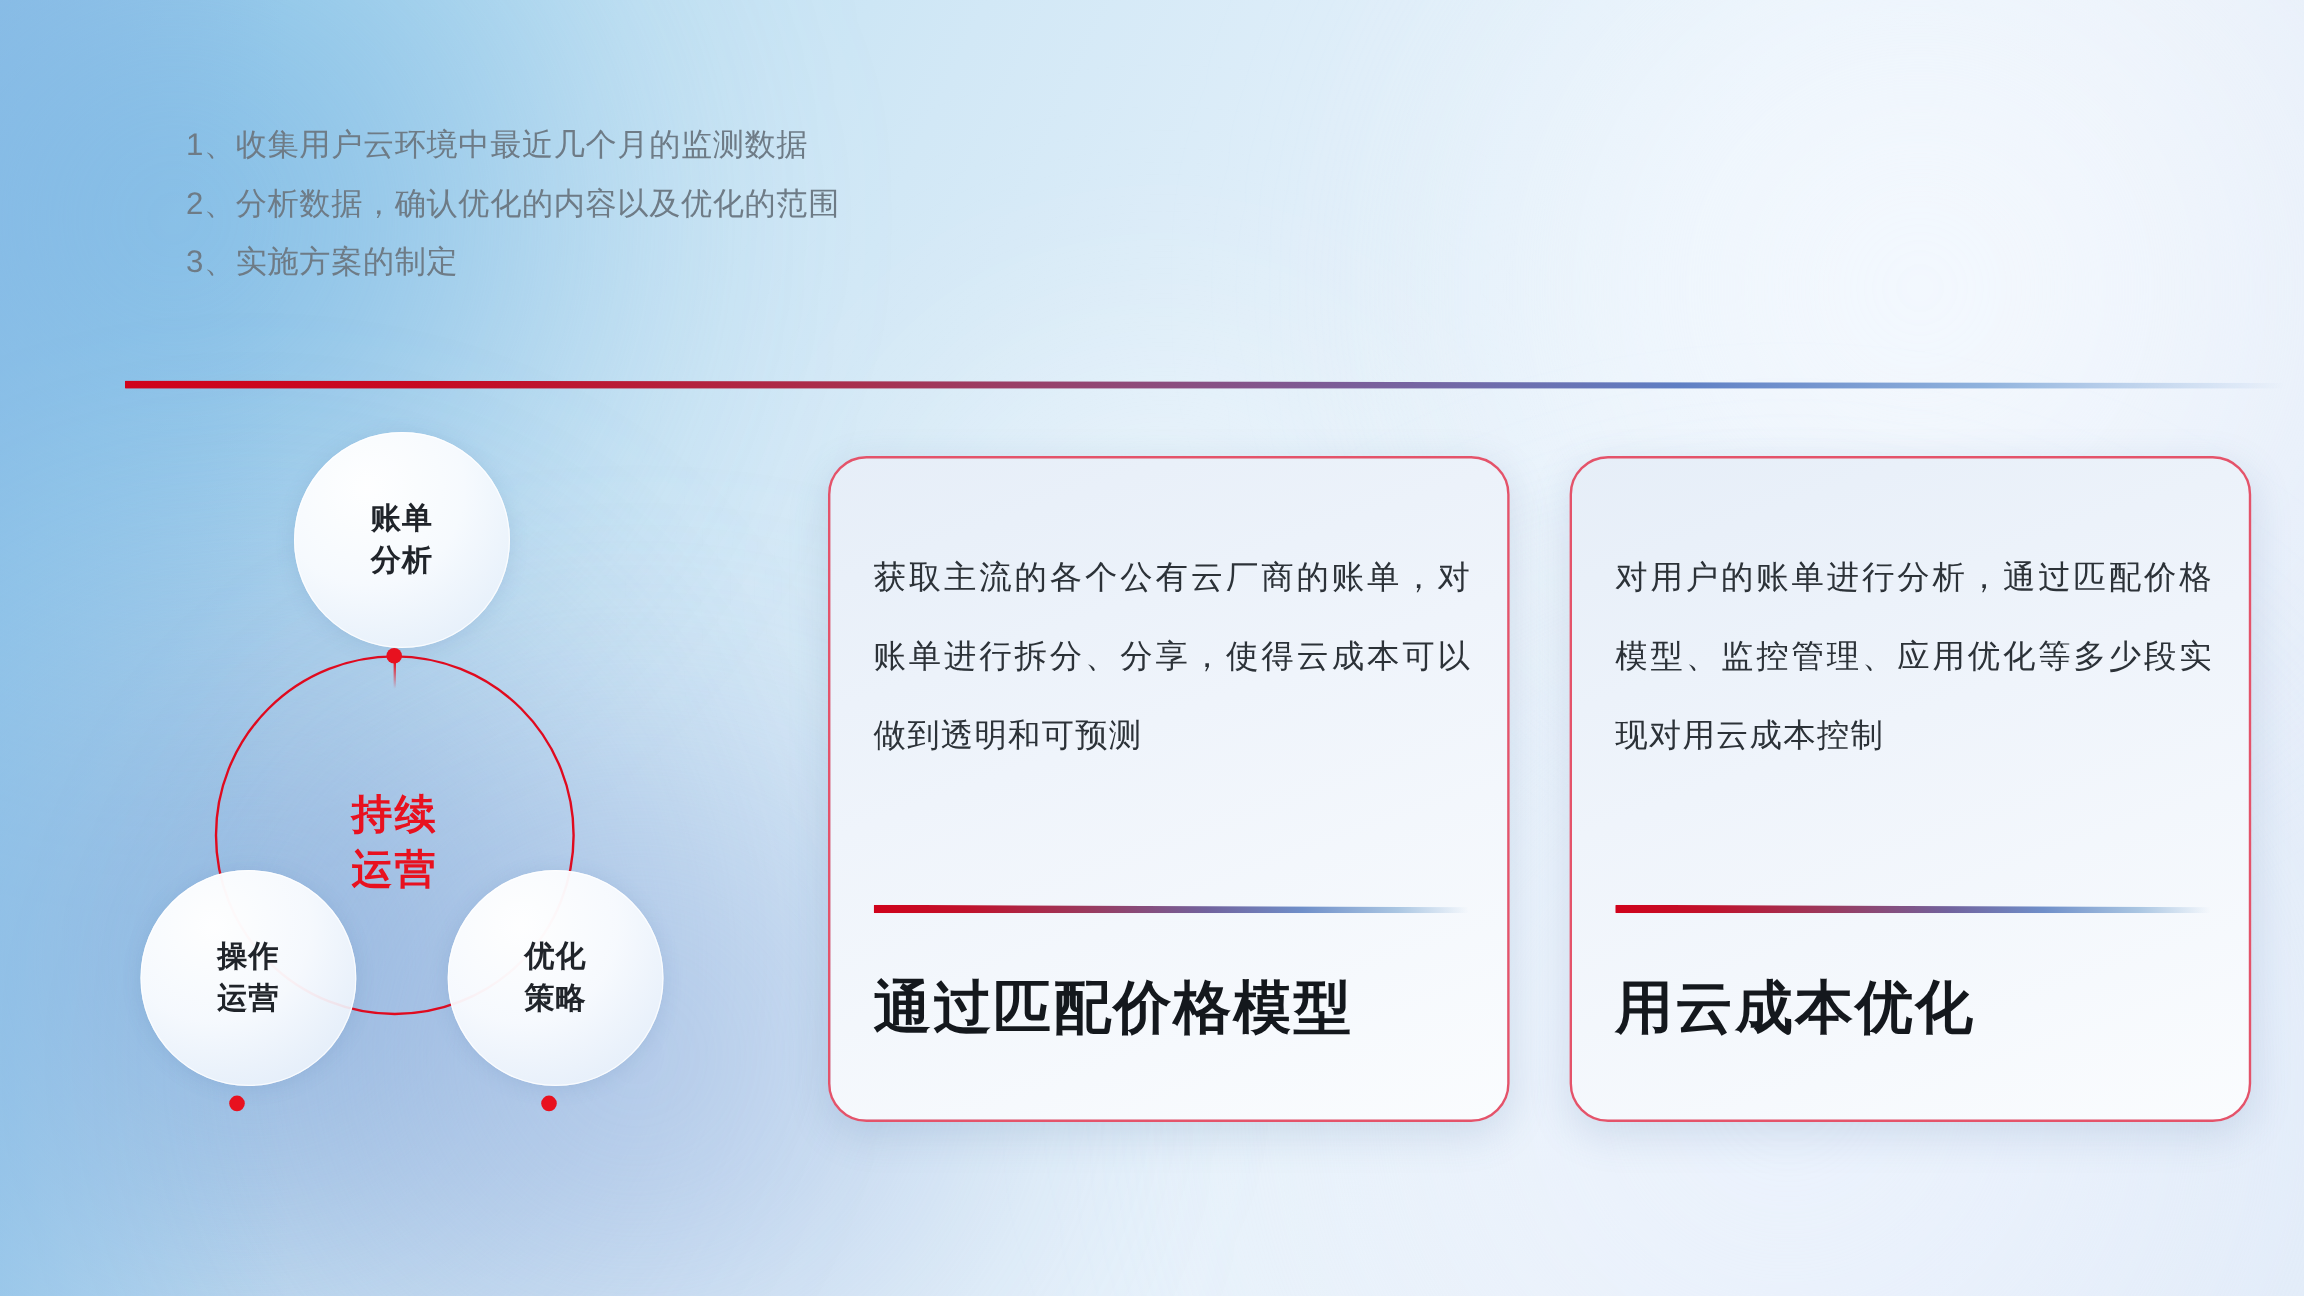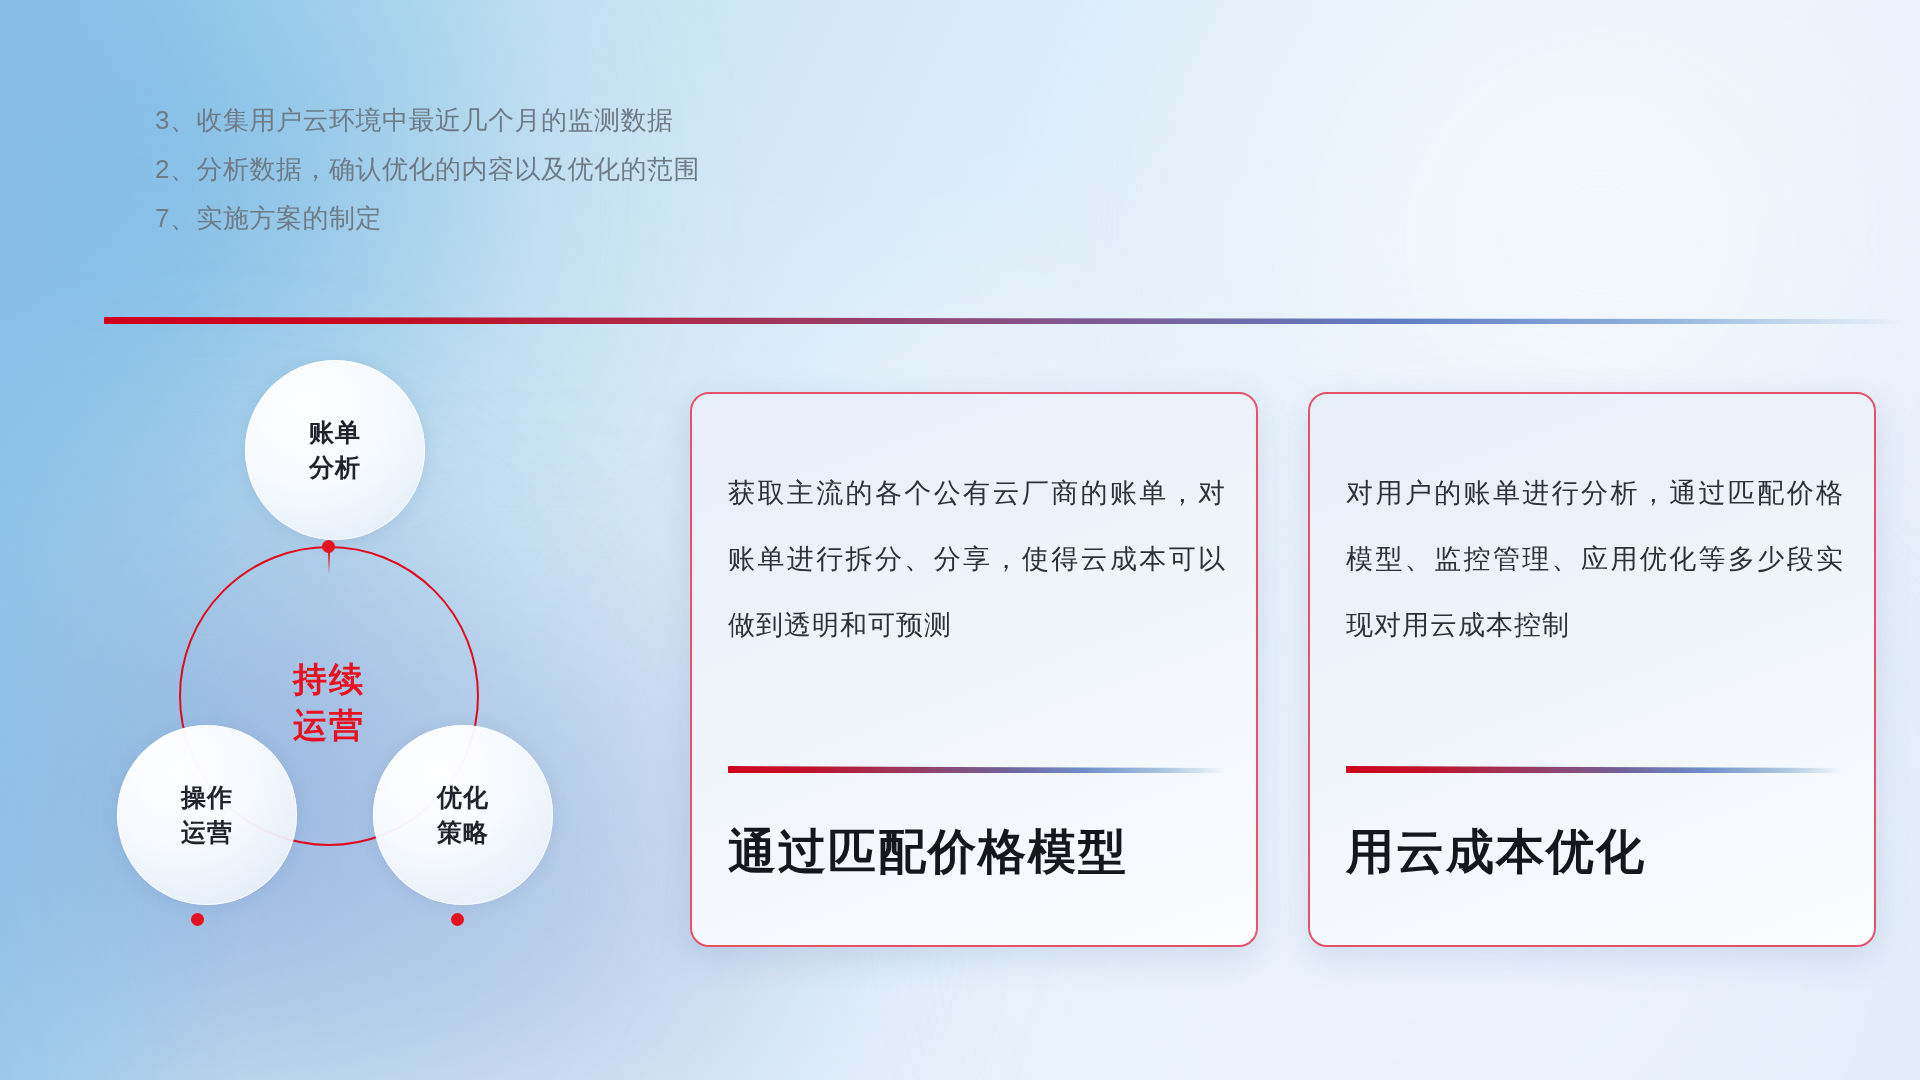--- a/index.html
+++ b/index.html
@@ -121,23 +121,23 @@
   .dot-right { left:356px; top:553px; }
   .venn-tick {
     position:absolute; width:2px; height:22px;
     background:linear-gradient(180deg,#e8111f,rgba(232,17,31,0));
   }
   .tick-top { left:233px; top:192px; }
 
   
   .card {
     position:absolute;
-    top:392px;
+    top:380px;
     width:568px; height:555px;
-    border-radius:19px;
+    border-radius:32px;
     background:linear-gradient(160deg,#e6eef8 0%,#eff4fb 42%,#fafcfe 100%);
     border:2px solid #e4536a;
     box-shadow:0 10px 34px rgba(70,110,160,.18);
     overflow:hidden;
   }
   #card-1 { left:690px; }
   #card-2 { left:1308px; }
   .card-body {
     position:absolute; left:36px; right:30px; top:66px;
     font-size:27px; line-height:66px;
@@ -171,23 +171,23 @@
   <div class="bg-blob blob-e"></div>
   <div class="bg-blob blob-a"></div>
   <div class="bg-blob blob-b"></div>
   <div class="bg-blob blob-c"></div>
   <div class="bg-blob blob-f"></div>
   <div class="bg-sheen"></div>
 </div>
 
 <div id="steps">
   <div class="steps-col col-left">
-    <div class="step-line">3、收集用户云环境中最近几个月的监测数据</div>
+    <div class="step-line">1、收集用户云环境中最近几个月的监测数据</div>
     <div class="step-line">2、分析数据，确认优化的内容以及优化的范围</div>
-    <div class="step-line">7、实施方案的制定</div>
+    <div class="step-line">3、实施方案的制定</div>
   </div>
 </div>
 
 <div id="main-divider"></div>
 
 <div id="venn">
 
   <div class="venn-ring"></div>
 
   <div class="venn-circle c-left">

